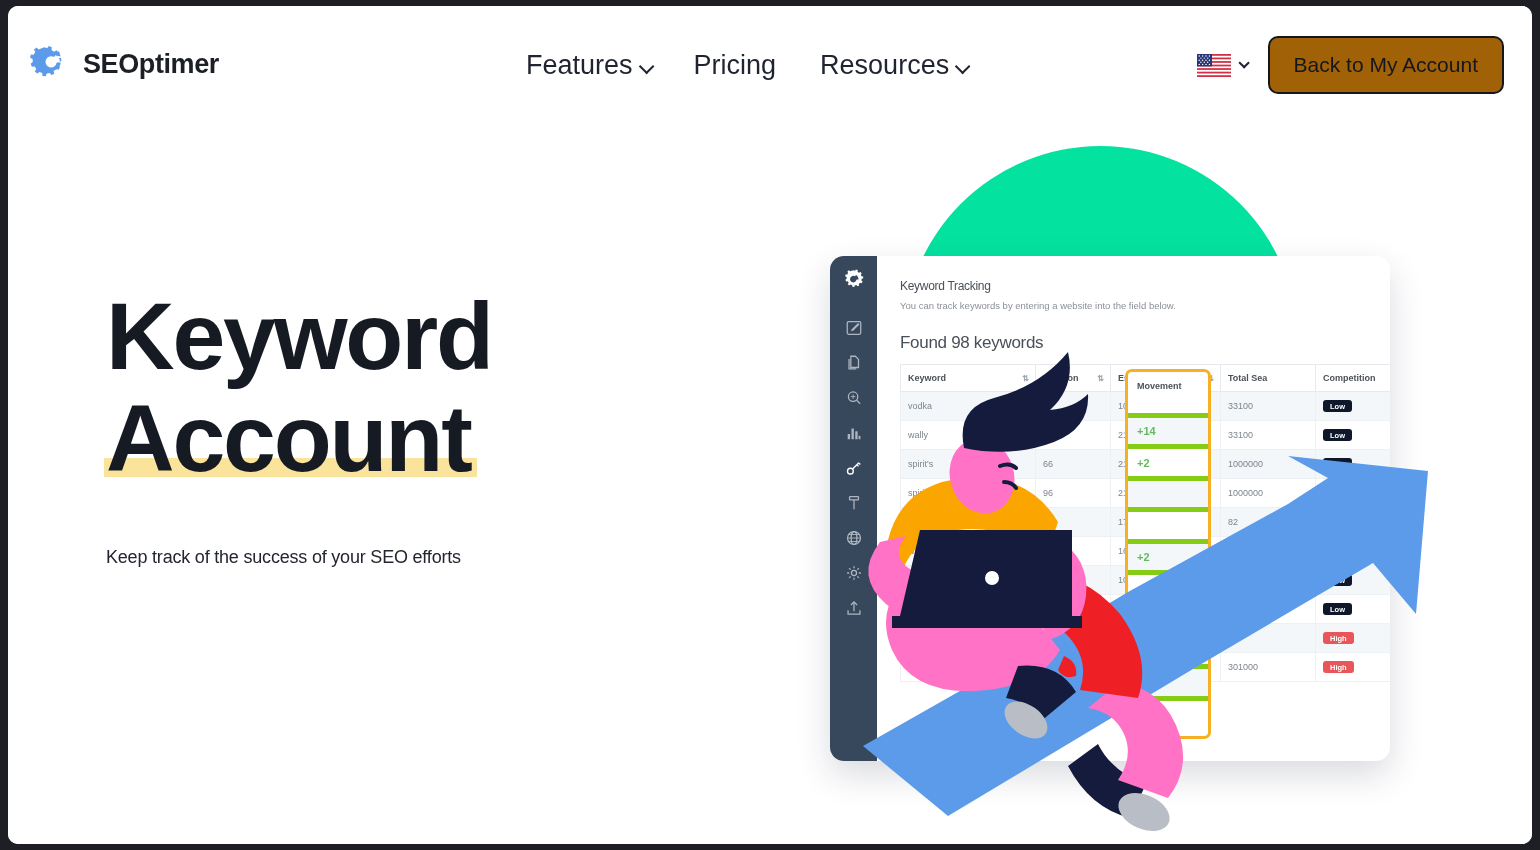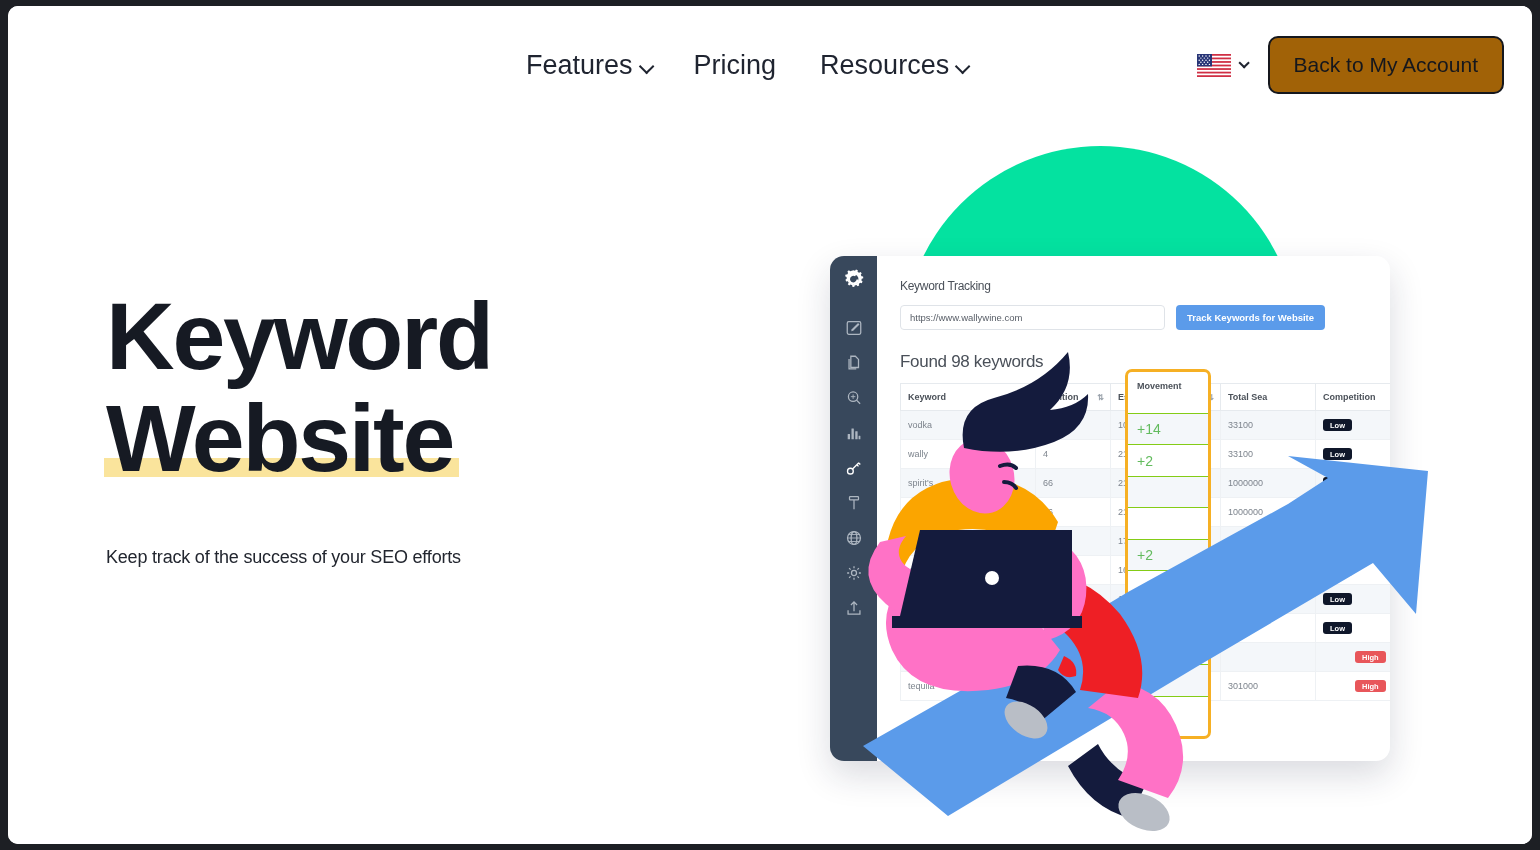--- a/index.html
+++ b/index.html
@@ -273,21 +273,21 @@
   }
   .badge {
     display: inline-block;
     padding: 1.5px 7px;
     border-radius: 3px;
     font-size: 7.5px;
     font-weight: 700;
     color: #fff;
   }
   .badge.low { background: #0f172a; }
-  .badge.high { background: #e8565a; margin-left: 32px; }
+  .badge.high { background: #e8565a; }
 
   
   .mv-col {
     position: absolute;
     left: 357px; top: 243px;
     width: 86px; height: 370px;
     border: 3.5px solid #f6b024;
     border-radius: 7px;
     background: #fff;
     overflow: hidden;
@@ -299,37 +299,50 @@
     padding: 9px 0 0 9px;
     font-size: 9px;
     font-weight: 700;
     color: #4b5159;
   }
   .mv-row {
     height: 31.4px;
     display: flex;
     align-items: center;
     padding-left: 9px;
-    font-size: 14px;
+    font-size: 11px;
     color: #63bb5e;
-    border-top: 1px solid #84cc16;
+    border-top: 5px solid #84cc16;
+    font-weight: bold;
   }
   .mv-row:nth-child(even) { background: #f4f7fa; }
 
   
   .art { position: absolute; left: 0; top: 0; width: 700px; height: 720px; pointer-events: none; }
 </style>
 </head>
 <body>
 
 <div class="frame">
 <div class="page">
 
   <div class="header">
 
+    <div class="logo">
+      <svg class="logo-mark" viewBox="0 0 44 40">
+        <g fill="#5b9bea">
+          <path d="M14.5 3.2l2.6 1.0 1.7-2.2 3.0 1.3-0.3 2.8 2.6 1.6 2.4-1.5 2.1 2.4-1.6 2.3 1.2 2.8 2.8 0.2 0.4 3.2-2.7 0.9-0.6 3.0 2.0 1.9-1.6 2.8-2.7-0.8-2.2 2.1 0.7 2.7-2.9 1.4-1.8-2.1-3.0 0.6-0.9 2.7-3.2-0.4-0.2-2.8-2.8-1.2-2.3 1.6-2.4-2.1 1.5-2.4-1.6-2.6-2.8 0.3-1.3-3.0 2.2-1.7-0.2-3.1-2.5-1.2 0.8-3.1 2.8 0.1 1.5-2.7-1.2-2.5 2.6-1.9 2.2 1.8 2.8-1.1z"></path>
+        </g>
+        <circle cx="21.5" cy="18" r="8.4" fill="#ffffff"></circle>
+        <path d="M26.5 9.5 a9.5 9.5 0 1 0 4.2 9.0 h-4.0 a5.6 5.6 0 1 1 -2.5 -5.4 z" fill="#5b9bea"></path>
+        <path d="M29.0 7.0 l1.6 5.6 -5.7 -1.3 z" fill="#5b9bea"></path>
+        <path d="M16.0 30.0 l-1.7 -5.6 5.7 1.3 z" fill="#5b9bea"></path>
+      </svg>
+      <span class="logo-text">SEOptimer</span>
+    </div>
 
     <nav class="nav">
       <div class="nav-item">
         <span>Features</span>
         <i class="chev"></i>
       </div>
       <div class="nav-item">
         <span>Pricing</span>
       </div>
       <div class="nav-item">
@@ -375,21 +388,21 @@
         </svg>
         <i class="chev-sm"></i>
       </div>
       <button class="account-btn">Back to My Account</button>
     </div>
   </div>
 
   <div class="hero-copy">
     <h1 class="hero-title">
       <span>Keyword</span><br>
-      <span class="hl">Website</span><br>
+      <span class="hl">Account</span><br>
     </h1>
     <p class="hero-sub">Keep track of the success of your SEO efforts</p>
   </div>
 
   <div class="illus">
 
     <div class="green-circle"></div>
 
     <div class="mock">
 
@@ -437,25 +450,22 @@
           <path d="M10 2.4v2.2M10 15.4v2.2M17.6 10h-2.2M4.6 10H2.4M15.4 4.6l-1.6 1.6M6.2 13.8l-1.6 1.6M15.4 15.4l-1.6-1.6M6.2 6.2L4.6 4.6"></path>
         </svg>
         <svg class="side-ico" viewBox="0 0 20 20" fill="none" stroke="#cfd6de" stroke-width="1.4">
           <path d="M10 13.5V3.4M6.6 6.6L10 3.2l3.4 3.4"></path>
               <path d="M3.4 12.6v4.2h13.2v-4.2"></path>
         </svg>
       </div>
 
       <div class="mock-body">
         <div class="mk-title">Keyword Tracking</div>
-
-        <div class="mk-form">
-          <div class="mk-input" placeholder="https://www.example.com">https://www.wallywine.com</div>
-          <div class="mk-btn">Track Keywords for Website</div>
-        </div>
+        <div class="mk-sub">You can track keywords by entering a website into the field below.</div>
+
 
         <div class="mk-found">Found 98 keywords</div>
 
         <table class="kw">
           <colgroup>
             <col style="width:135px">
                 <col style="width:75px">
                 <col style="width:110px">
             <col style="width:95px">
                 <col style="width:95px">

